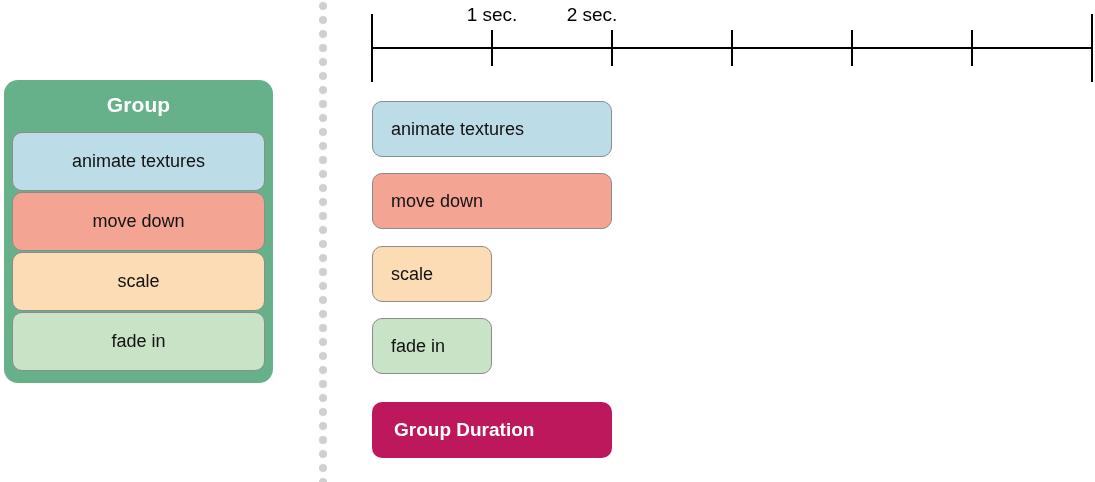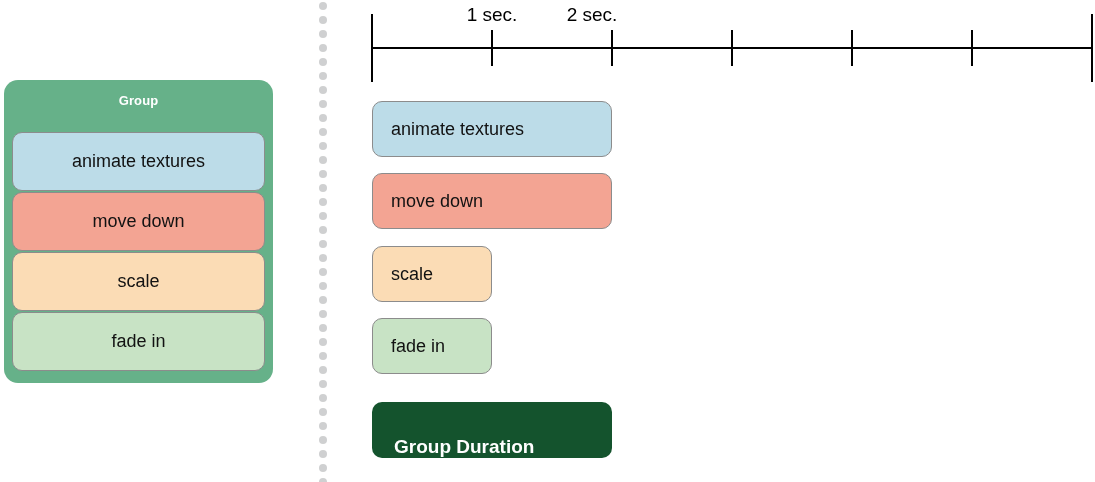--- a/index.html
+++ b/index.html
@@ -34,21 +34,21 @@
     box-sizing: border-box;
   }
   .group-title {
     position: absolute;
     left: 0;
     top: 13px;
     width: 269px;
     text-align: center;
     color: #ffffff;
     font-weight: bold;
-    font-size: 13px;
+    font-size: 21px;
     letter-spacing: 0.1px;
   }
   .group-items {
     position: absolute;
     left: 8px;
     top: 52px;
     width: 253px;
   }
   .group-item {
     height: 59px;
@@ -227,18 +227,18 @@
       </div>
       <div class="bar" style="left: 372px; top: 173px; width: 240px; background: rgb(243, 164, 147);">
         <span>move down</span>
       </div>
       <div class="bar" style="left: 372px; top: 246px; width: 120px; background: rgb(251, 220, 181);">
         <span>scale</span>
       </div>
       <div class="bar" style="left: 372px; top: 318px; width: 120px; background: rgb(200, 227, 197);">
         <span>fade in</span>
       </div>
-      <div class="bar duration" style="left: 372px; top: 402px; width: 240px; background: #14532d; align-items: flex-end;">
+      <div class="bar duration" style="left: 372px; top: 402px; width: 240px; background: #be185d;">
         <span>Group Duration</span>
       </div>
     </div>
 
 </div>
 
 </body></html>

